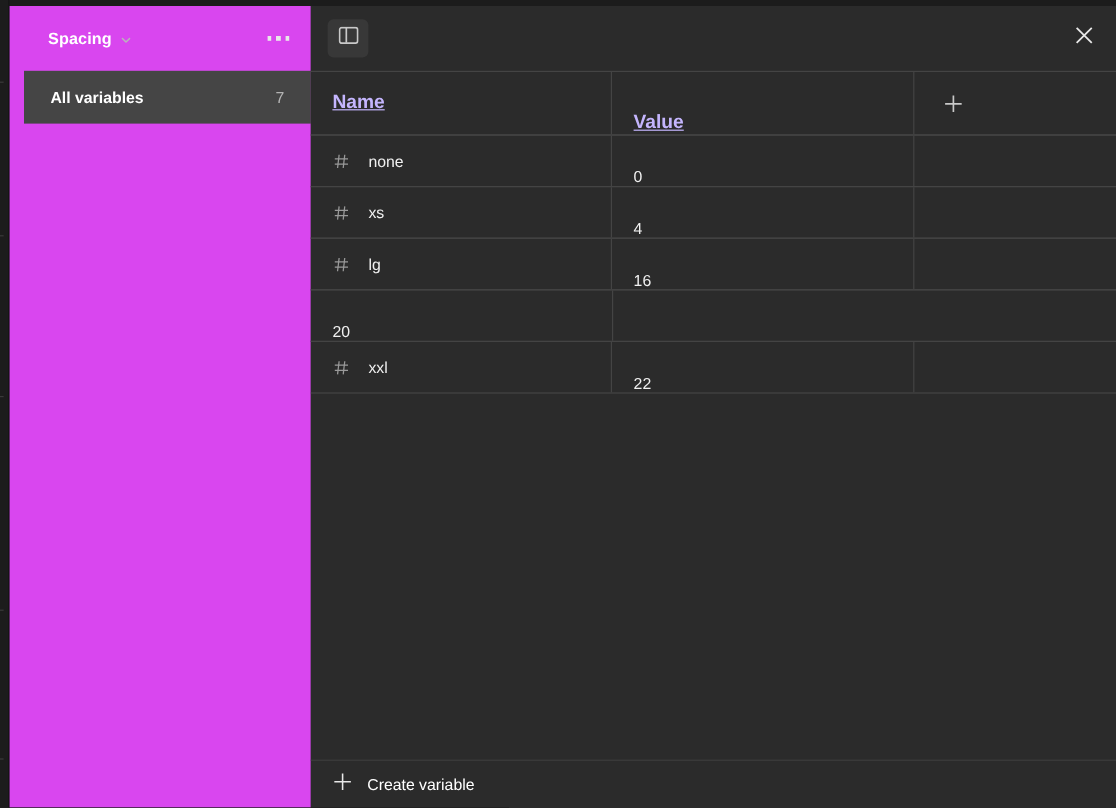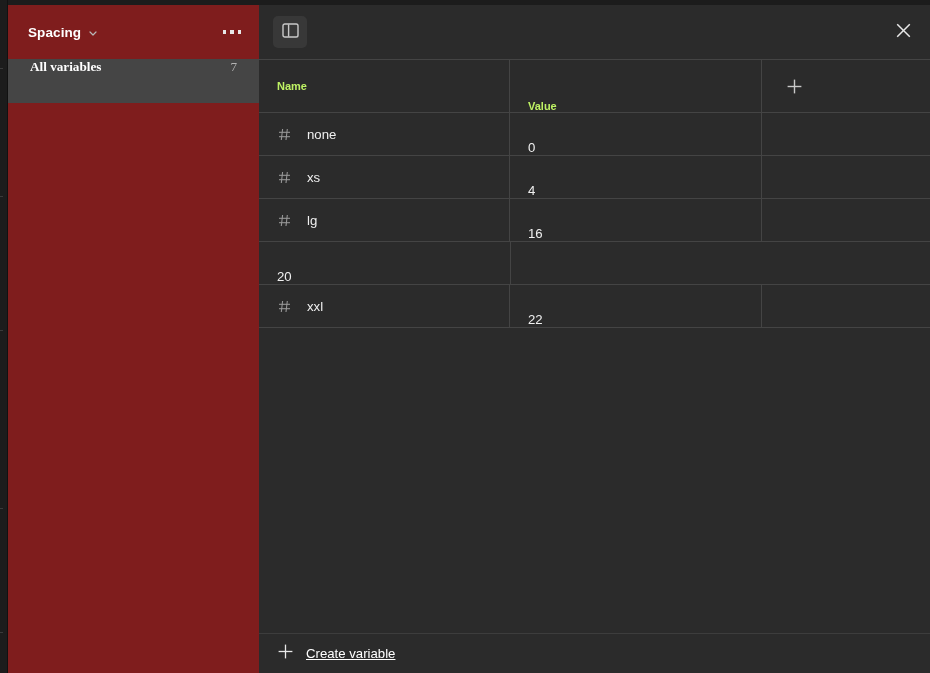--- a/index.html
+++ b/index.html
@@ -32,21 +32,22 @@
   .top-strip {
     position: absolute; left: 8px; top: 0;
     width: 922px; height: 5px;
     background: #1c1c1c;
   }
 
   
   .sidebar {
     position: absolute; left: 8px; top: 5px;
     width: 251px; height: 668px;
-    background: #7f1d1d;
+    background: #d946ef;
+    padding-left: 12px;
   }
   .sidebar-header {
     height: 54px;
     display: flex; align-items: center;
     padding: 0 14px 0 20px;
     justify-content: space-between;
   }
   .collection-select {
     display: flex; align-items: center; gap: 7px;
     cursor: default;
@@ -67,25 +68,24 @@
     padding: 6px 4px;
     cursor: default;
   }
   .kebab i {
     display: block; width: 3.5px; height: 3.5px;
     background: #e8e8e8;
   }
   .sidebar-list { }
   .sidebar-item {
     height: 44px;
-    display: flex; align-items: flex-start;
+    display: flex; align-items: center;
     justify-content: space-between;
     padding: 0 22px 0 22px;
     cursor: default;
-    font-family: Liberation Serif, serif;
   }
   .sidebar-item.active { background: #454545; }
   .sidebar-item-label {
     color: #ffffff; font-size: 13.2px; font-weight: bold;
   }
   .sidebar-item-count {
     color: #b3b3b3; font-size: 13.2px;
   }
 
   
@@ -138,21 +138,21 @@
     border-right: 1px solid #444444;
     display: flex; align-items: flex-end;
     padding-left: 18px;
   }
   .cell-extra {
     flex: 1;
     display: flex; align-items: center;
     padding-left: 24px;
   }
   .th {
-    color: #bef264; font-size: 11px; font-weight: bold;
+    color: #c4b5fd; font-size: 16px; font-weight: bold; text-decoration: underline;
   }
   .hash-icon {
     width: 14px; margin-right: 16px;
     display: inline-flex; align-items: center; justify-content: center;
   }
   .var-name {
     color: #f0f0f0; font-size: 13.2px;
   }
   .var-value {
     color: #f0f0f0; font-size: 13.2px;
@@ -163,21 +163,21 @@
   .create-bar {
     position: absolute; left: 0; bottom: 0;
     width: 671px; height: 40px;
     border-top: 1px solid #3d3d3d;
     display: flex; align-items: center;
     padding-left: 18px;
     gap: 12px;
     cursor: default;
   }
   .create-label {
-    color: #ffffff; font-size: 13.2px; text-decoration: underline;
+    color: #ffffff; font-size: 13.2px;
   }
 </style>
 </head>
 <body>
 
 <div id="app">
 
   <div class="edge-strip">
     <span class="tick" style="top:68px"></span>
     <span class="tick" style="top:196px"></span>

